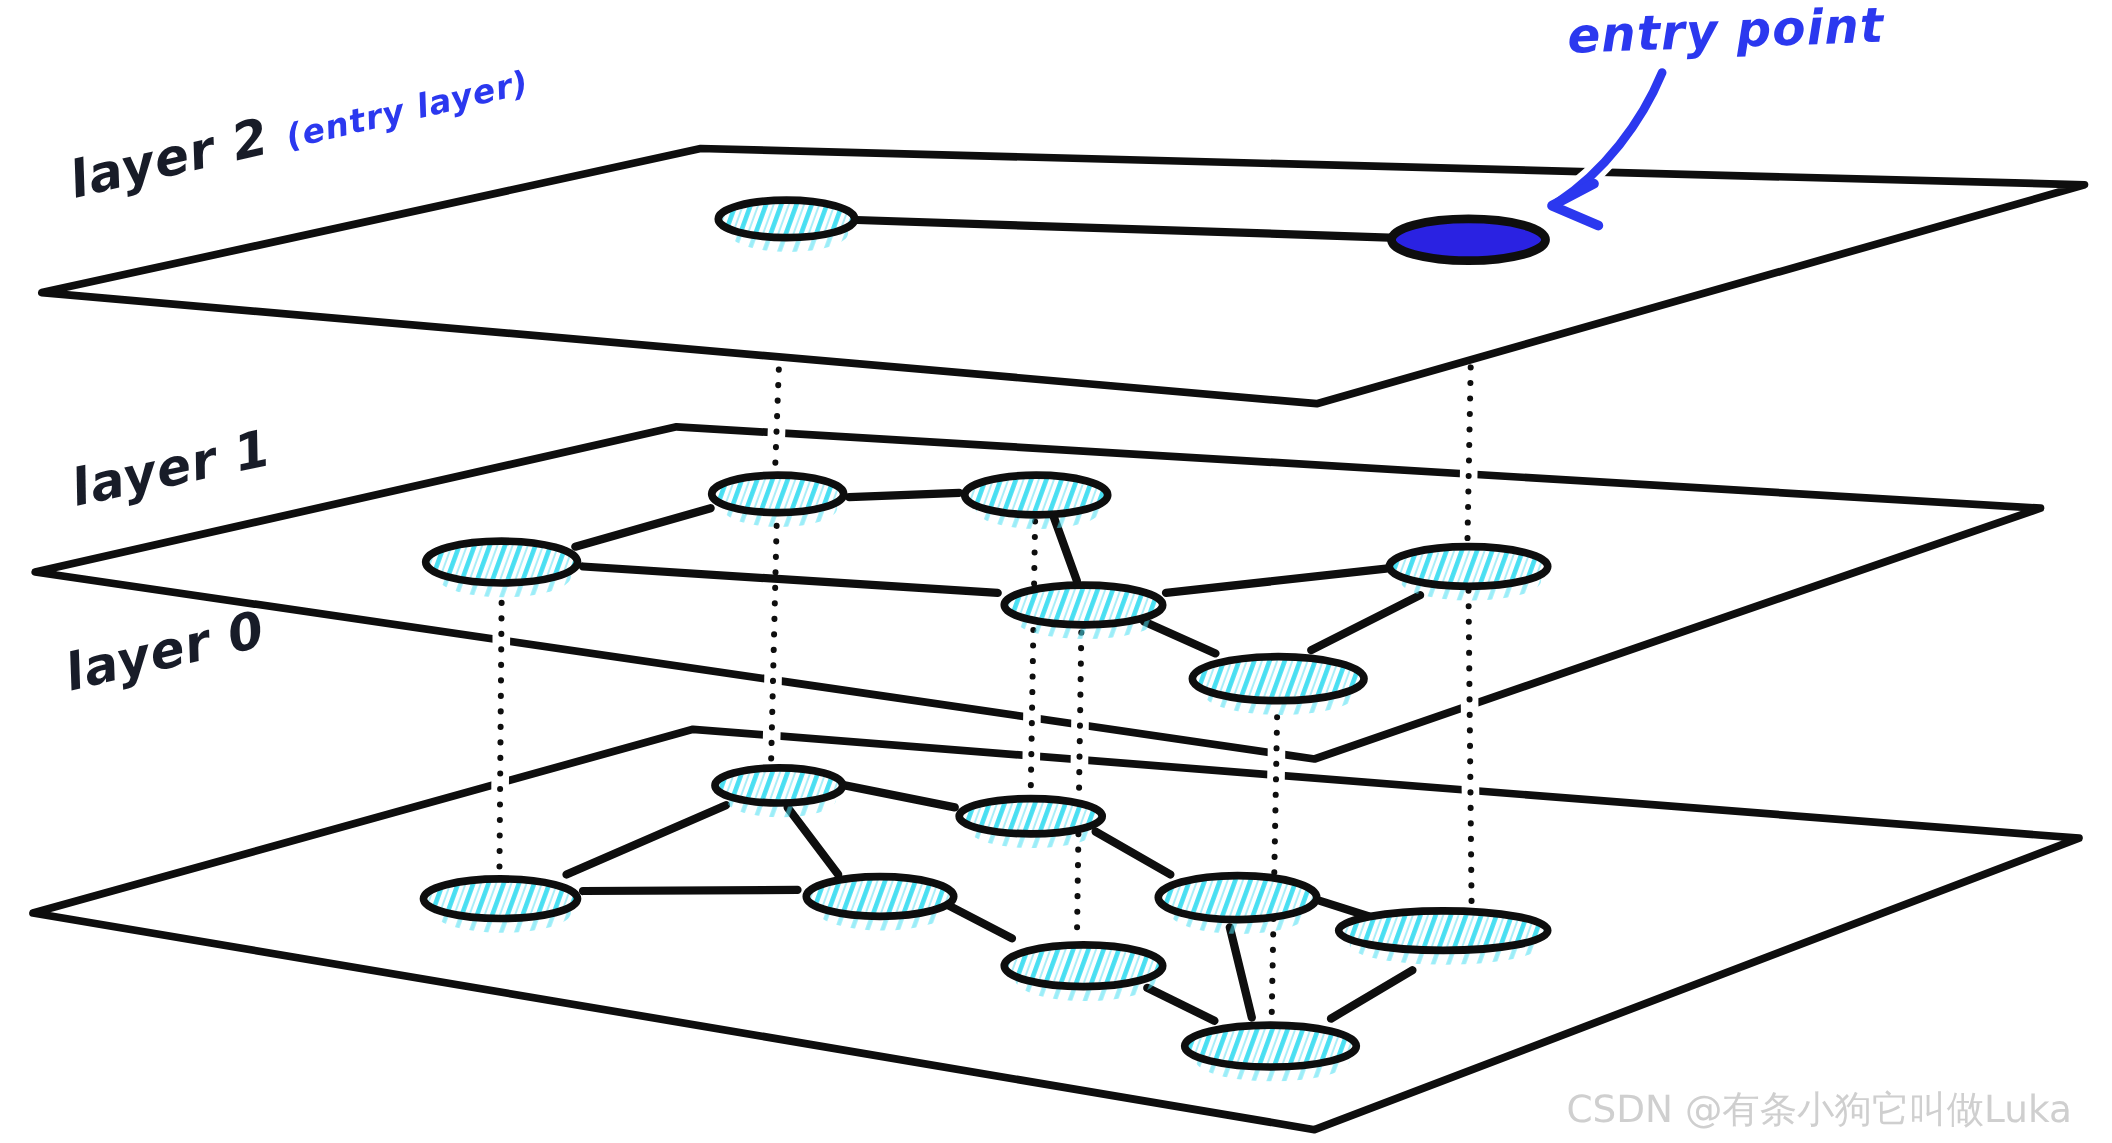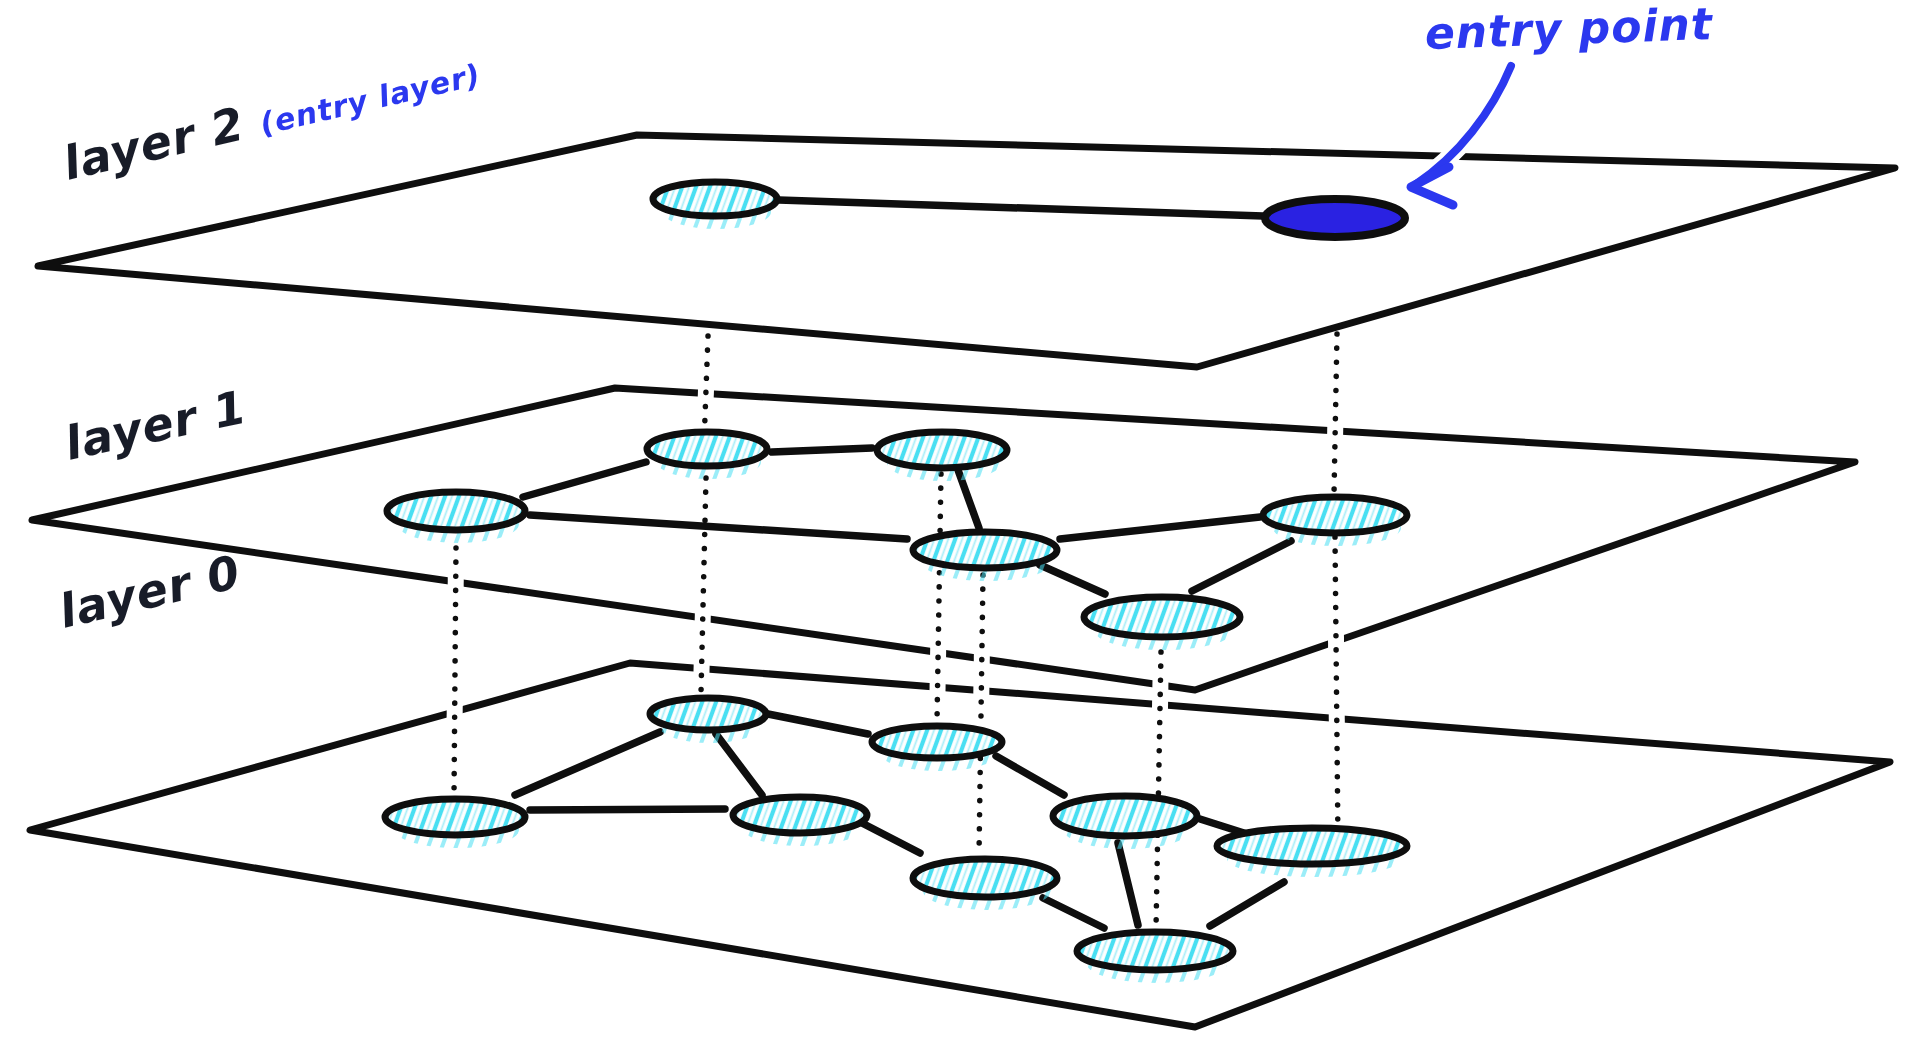--- a/index.html
+++ b/index.html
@@ -103,13 +103,14 @@
       <ellipse cx="1314" cy="859" rx="87" ry="18" fill="url(#hatchspill)" opacity="0.55" stroke="none"></ellipse>
       <ellipse cx="1312" cy="846" rx="95" ry="18" fill="url(#hatch)" stroke="#0e0e0e" stroke-width="7"></ellipse>
     </svg>
 
   <div class="hand lbl-l2" style="color: rgb(24, 28, 40);">
     <span>layer 2</span><span class="sub" style="color: rgb(43, 56, 239);">(entry layer)</span>
   </div>
   <div class="hand lbl-l1" style="color: rgb(24, 28, 40);">layer 1</div>
   <div class="hand lbl-l0" style="color: rgb(24, 28, 40);">layer 0</div>
   <div class="hand lbl-entry" style="color: rgb(43, 56, 239);">entry point</div>
+  <div class="watermark" style="color: rgb(207, 207, 207);">CSDN @有条小狗它叫做Luka</div>
 </div>
 
 </body></html>

